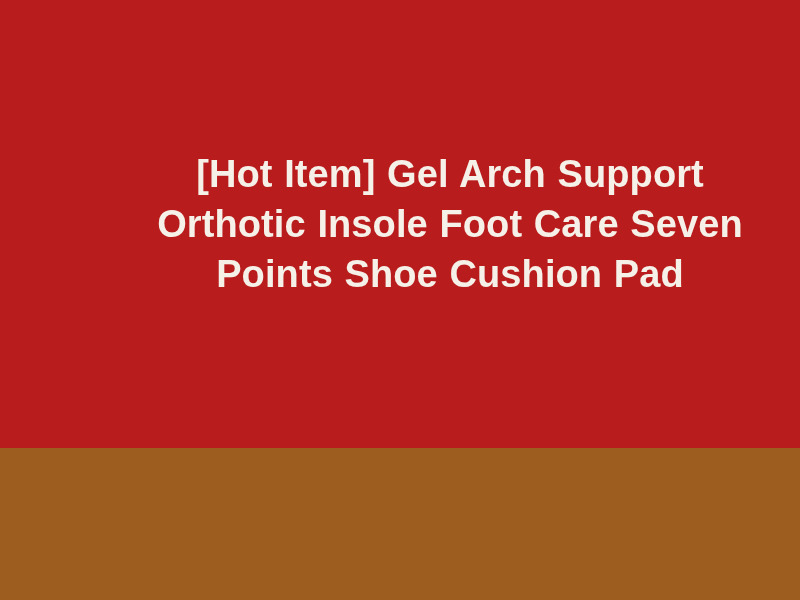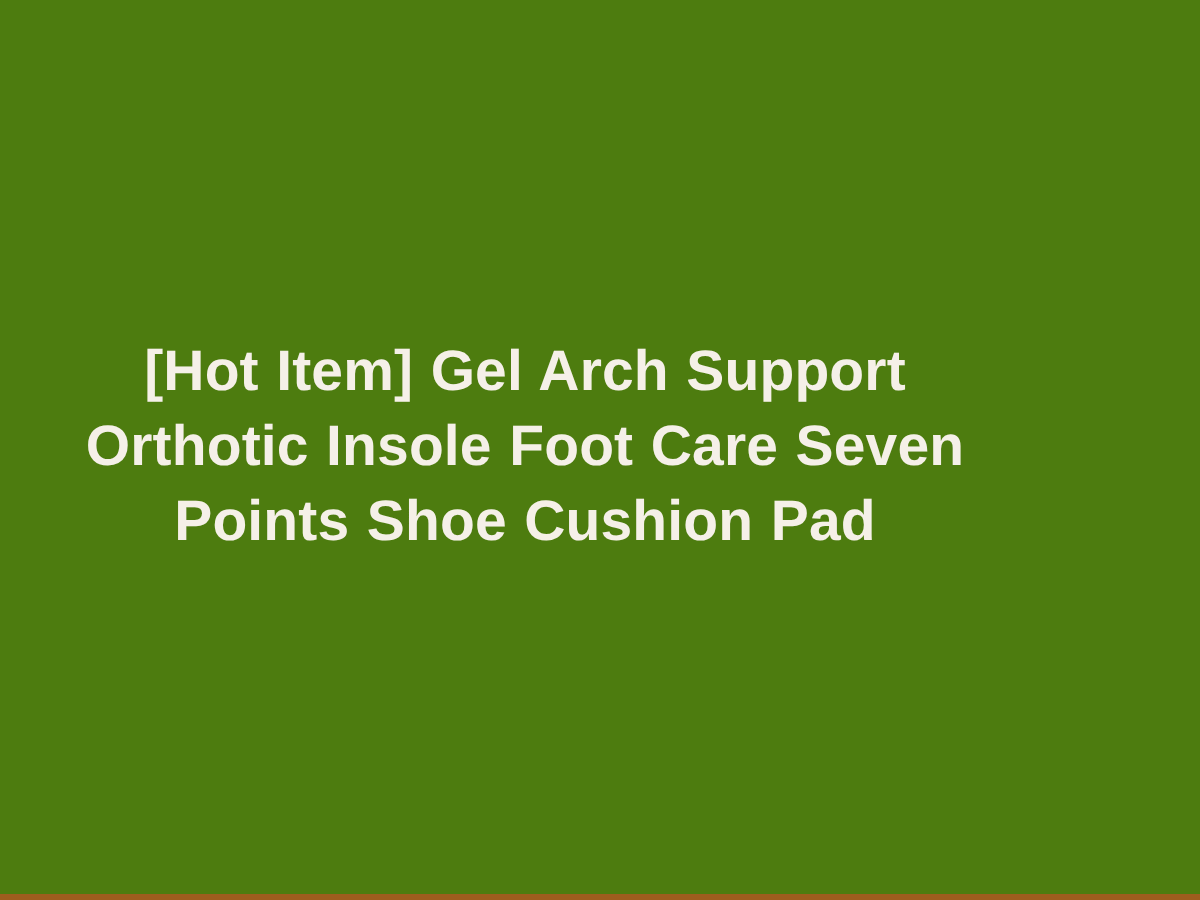--- a/index.html
+++ b/index.html
@@ -13,25 +13,25 @@
     height: 600px;
     overflow: hidden;
     font-family: "Liberation Sans", "DejaVu Sans", sans-serif;
     background: #9d5d1e;
   }
 
   .canvas {
     position: relative;
     box-sizing: border-box;
     width: 800px;
-    height: 596px;
-    background-color: #4d7c0f;
+    height: 448px;
+    background-color: #b91c1c;
     display: flex;
     align-items: center;
-    justify-content: flex-start;
+    justify-content: flex-end;
   }
 
   .title-block {
     width: 700px;
     padding: 0 22px;
     box-sizing: border-box;
     text-align: center;
   }
 
   .product-title {

